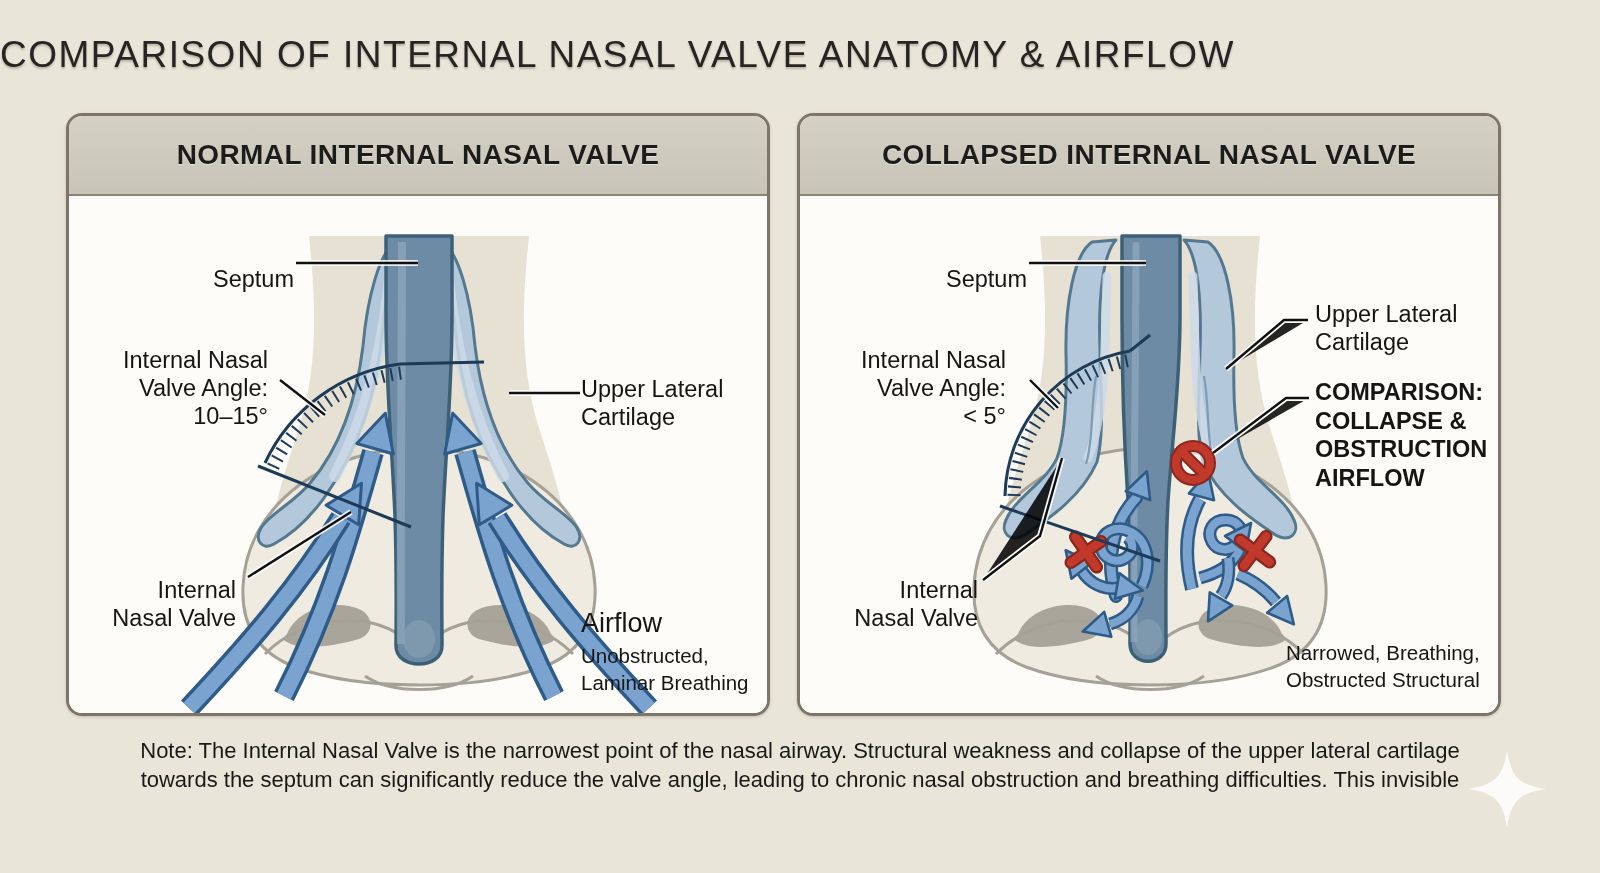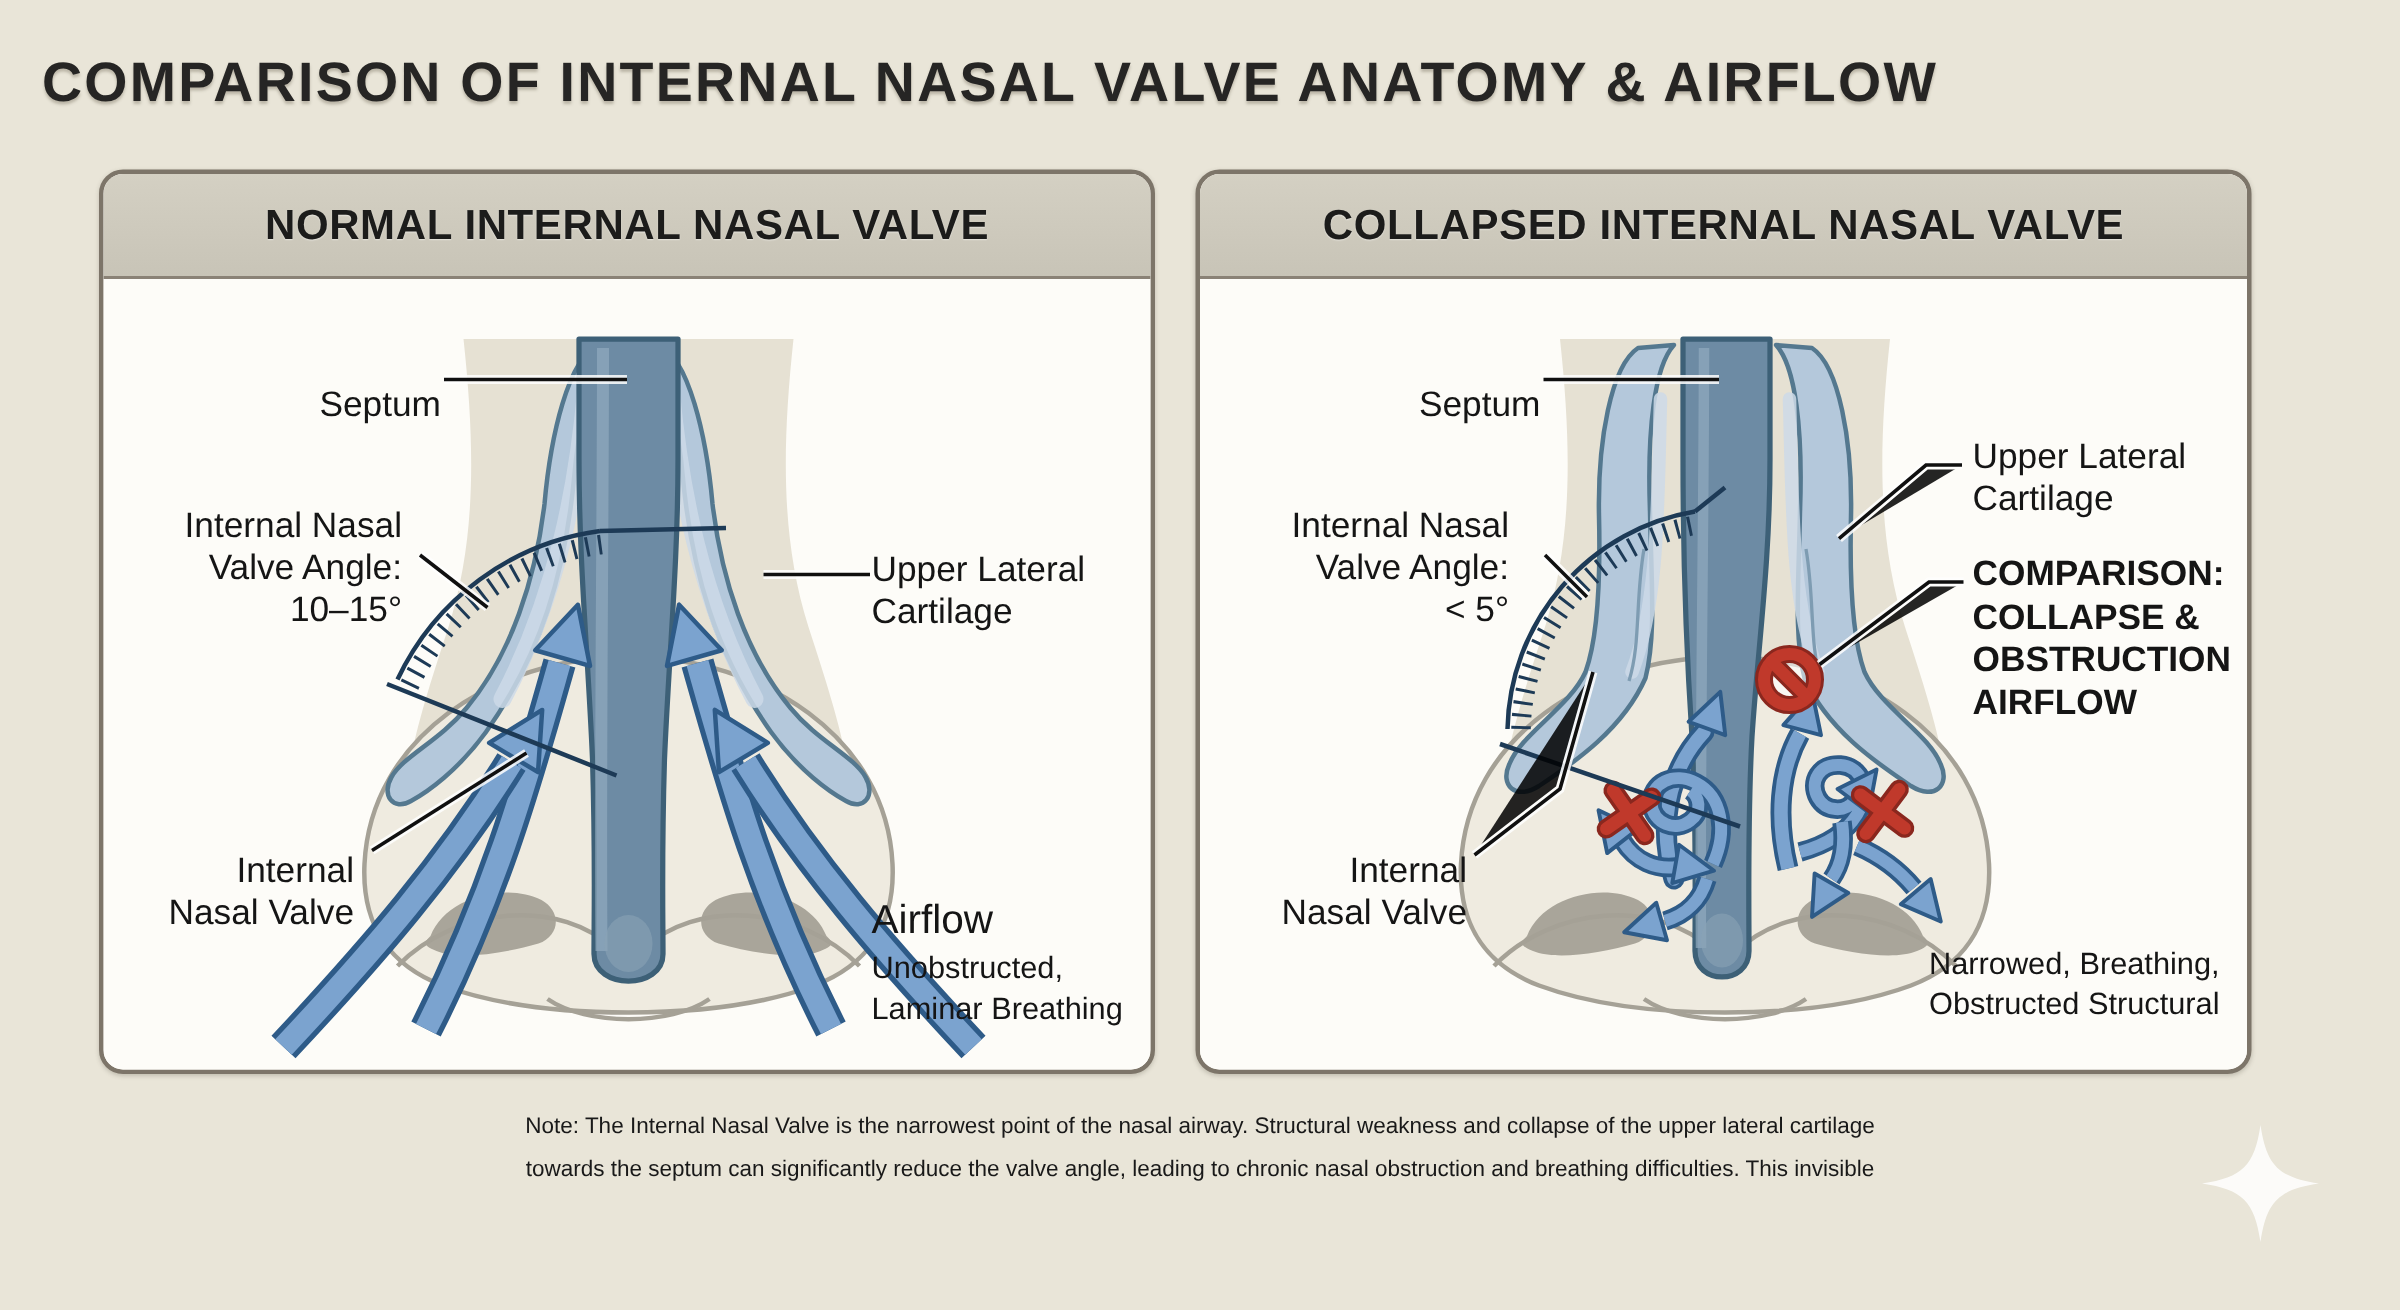--- a/index.html
+++ b/index.html
@@ -1,51 +1,51 @@
 <!DOCTYPE html>
 <html><head>
 <meta charset="utf-8">
 <style>
   * { margin:0; padding:0; box-sizing:border-box; }
   html,body { width:1600px; height:873px; }
   body { font-family:"Liberation Sans", sans-serif; background:#e9e5d8; overflow:hidden; }
   .page { position:relative; width:1600px; height:873px; background:#e9e5d8; }
 
   .title {
-    position:absolute; left:0; top:34px; width:1320px; text-align:center;
-    font-size:37px; font-weight:700; letter-spacing:1.5px; color:#262524;
+    position:absolute; left:0; top:34px; width:1320px; text-align:left;
+    font-size:37px; font-weight:400; letter-spacing:1.5px; color:#262524;
     text-shadow:0 2px 2px rgba(100,92,75,.35);
   }
 
   .panel {
     position:absolute; top:113px; width:704px; height:603px;
     background:#fdfcf8; border:3px solid #7d7569; border-radius:16px;
     overflow:hidden; box-shadow:0 1px 3px rgba(80,74,60,.25);
   }
   .panel.left  { left:66px; }
   .panel.right { left:797px; }
 
   .panel-header {
-    height:70px; display:flex; align-items:center; justify-content:center;
+    height:80px; display:flex; align-items:center; justify-content:center;
     background:linear-gradient(#d4d0c3,#c8c4b7); border-bottom:2px solid #8a8276;
     font-size:28px; font-weight:700; letter-spacing:.4px; color:#1c1c1b;
     text-shadow:0 1px 1px rgba(255,255,255,.5);
   }
   .panel-body { position:relative; width:698px; height:528px; background:#fdfcf8; }
   .panel-body > svg { position:absolute; left:0; top:0; }
 
   .label { position:absolute; font-size:23.5px; line-height:28px; color:#151515; white-space:nowrap; }
   .label.ra { text-align:right;margin-top:16px; }
   .airflow-title { font-size:27px; line-height:30px; }
   .caption { font-size:20.5px; line-height:27px; }
   .obstruction { font-weight:700; font-size:23.5px; line-height:28.5px; }
 
   .note {
     position:absolute; left:0; top:737px; width:1600px; text-align:center;
-    font-size:15px; line-height:28.5px; color:#191919;
+    font-size:22px; line-height:28.5px; color:#191919;
   }
 
   .sparkle { position:absolute; left:1468px; top:750px; }
 </style>
 </head>
 <body>
 
 <div class="page">
 
   <h1 class="title">COMPARISON OF INTERNAL NASAL VALVE ANATOMY &amp; AIRFLOW</h1>

